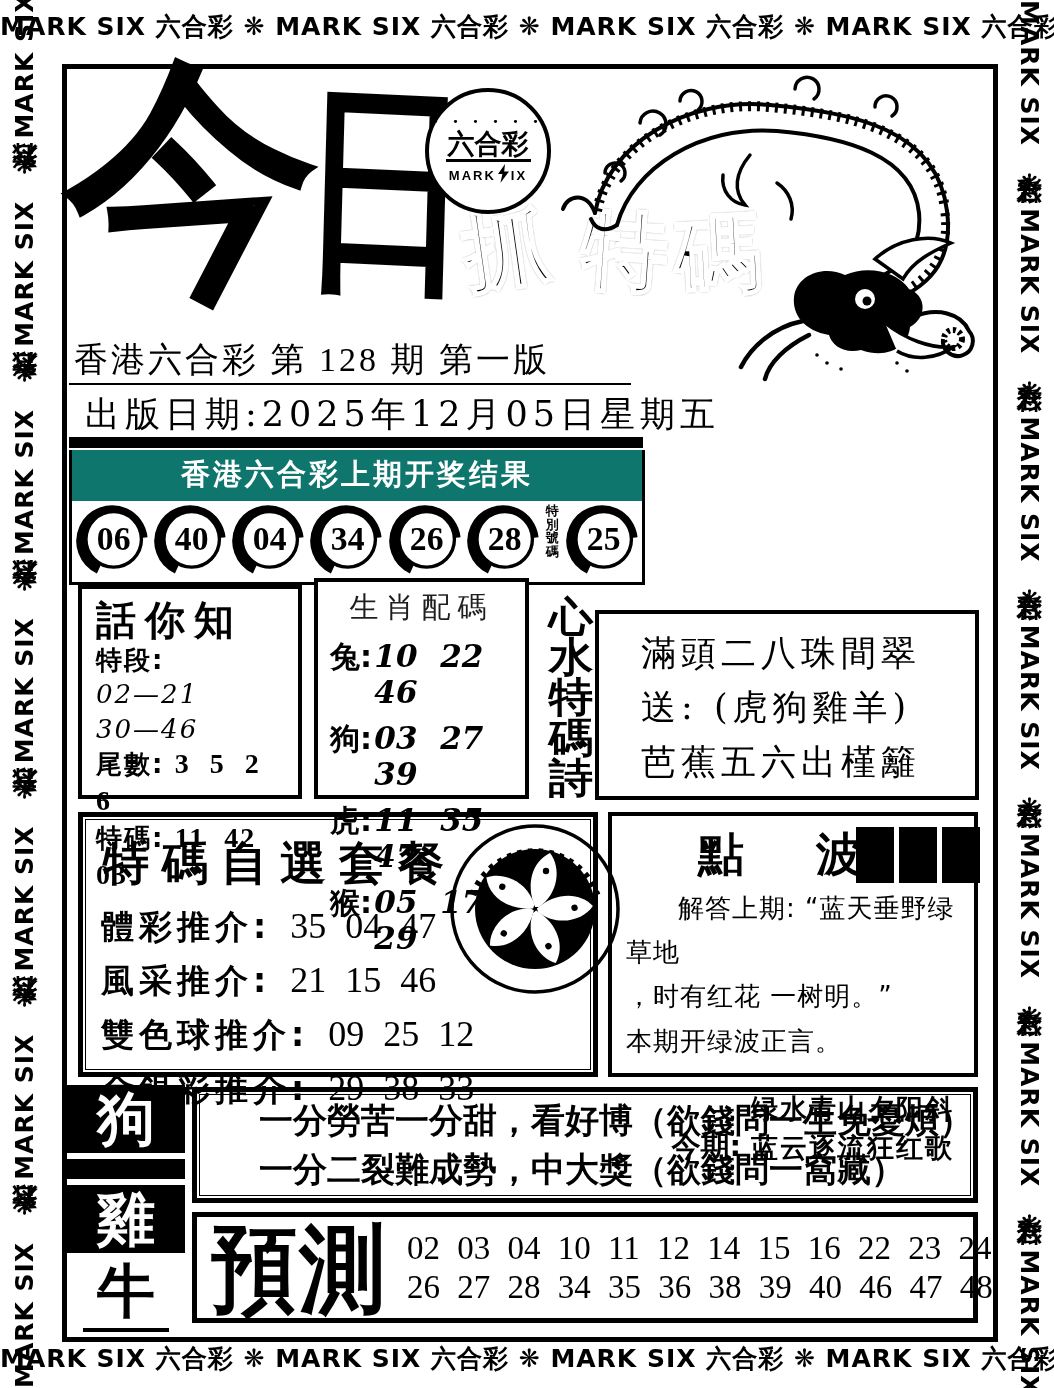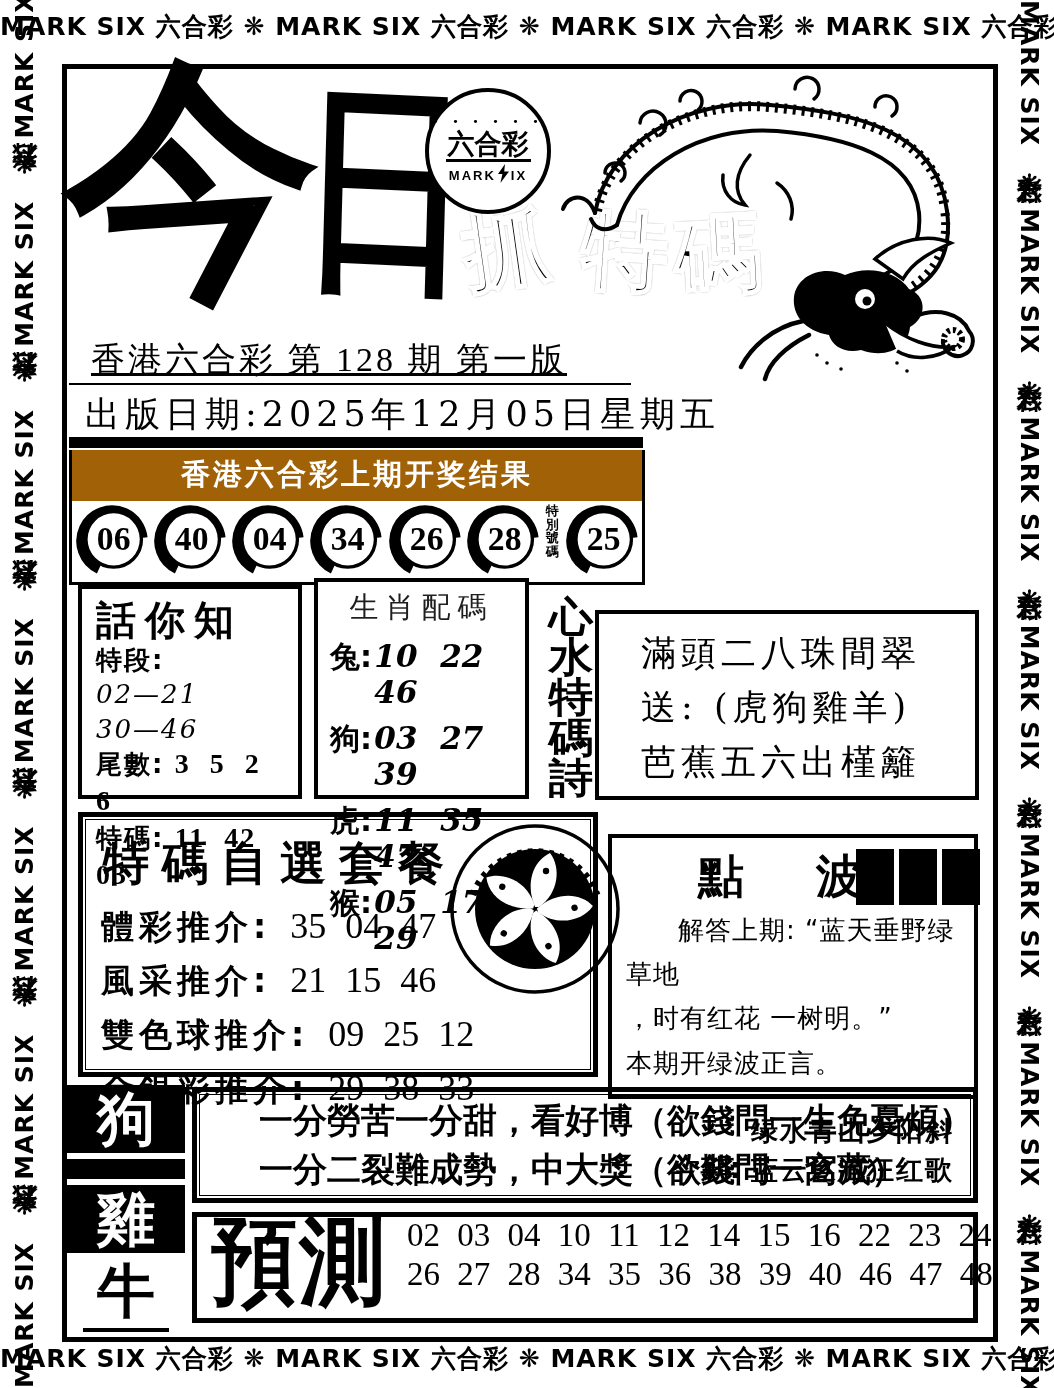--- a/index.html
+++ b/index.html
@@ -29,28 +29,28 @@
   .sub2{left:608px;top:142px;transform:rotate(-3deg);}
 
   .logo{left:358px;top:19px;width:118px;height:118px;border:4px solid #000;border-radius:50%;
         display:flex;flex-direction:column;align-items:center;justify-content:center;background:#fff;z-index:3;}
   .logo-dots{font-size:11px;letter-spacing:5px;line-height:1;margin-bottom:3px;}
   .logo-cn{font-size:27px;font-weight:900;border-bottom:3px solid #000;padding:0 2px 1px;line-height:1.05;}
   .logo-en{display:flex;align-items:center;gap:2px;font:900 13px "Liberation Sans",sans-serif;letter-spacing:2px;margin-top:2px;}
 
   .dragon{left:478px;top:-6px;width:440px;height:345px;z-index:1;}
 
-  .edition{left:24px;top:268px;font-family:"Liberation Serif",serif;font-size:34px;letter-spacing:3px;white-space:nowrap;text-decoration:underline;}
+  .edition{left:7px;top:268px;font-family:"Liberation Serif",serif;font-size:34px;letter-spacing:3px;white-space:nowrap;}
   .rule-thin{left:2px;top:314px;width:562px;height:2px;background:#000;}
   .publish{left:18px;top:322px;font-family:"DejaVu Serif",serif;font-size:35px;letter-spacing:5px;white-space:nowrap;}
   .rule-thick{left:2px;top:368px;width:574px;height:11px;background:#000;}
 
   
   .results{left:2px;top:381px;width:576px;border-left:3px solid #000;border-right:3px solid #000;border-bottom:3px solid #000;box-sizing:border-box;background:#fff;}
-  .results-header{background:#a16207;color:#fff;font-size:29px;font-weight:700;letter-spacing:3px;text-align:center;padding:5px 0 6px;}
+  .results-header{background:#0f766e;color:#fff;font-size:29px;font-weight:700;letter-spacing:3px;text-align:center;padding:5px 0 6px;}
   .balls-row{display:flex;justify-content:space-between;padding:3px 3px 4px;}
   .ball{width:74px;height:74px;flex:0 0 auto;}
   .ball svg{width:74px;height:74px;display:block;}
   .ball text{font:700 40px "Liberation Serif",serif;fill:#000;}
   .sp-label{width:17px;font-size:13px;font-weight:700;line-height:1.05;text-align:center;flex:0 0 auto;}
 
   
   .box{border:4px solid #000;box-sizing:border-box;background:#fff;}
   .tips{left:11px;top:516px;width:224px;height:214px;padding:8px 14px;}
   .tips-title{font-size:40px;font-weight:900;letter-spacing:9px;line-height:1.15;}
@@ -76,21 +76,21 @@
          padding:12px 18px;position:absolute;}
   .combo:after{content:"";position:absolute;inset:2px;border:1px solid #000;pointer-events:none;}
   .combo-title{font-size:46px;font-weight:900;letter-spacing:13px;margin:4px 0 10px 2px;}
   .combo-line{font-size:33px;margin-top:9px;white-space:nowrap;}
   .combo-label{font-weight:700;letter-spacing:5px;}
   .combo-nums{font-family:"Liberation Serif",serif;font-size:36px;word-spacing:10px;}
 
   .stamp{left:380px;top:752px;width:176px;height:176px;z-index:4;}
 
   
-  .dianbo{left:541px;top:765px;width:370px;height:265px;padding:8px 14px;}
+  .dianbo{left:541px;top:743px;width:370px;height:265px;padding:8px 14px;}
   .dianbo-titlerow{display:flex;align-items:center;margin-left:62px;height:62px;}
   .dianbo-tick{width:4px;height:44px;background:#000;margin-right:10px;}
   .dianbo-title{font-size:46px;font-weight:900;letter-spacing:28px;white-space:nowrap;}
   .redact{display:inline-flex;gap:5px;margin-left:-34px;vertical-align:6px;}
   .redact i{display:block;width:38px;height:56px;background:#000;}
   .dianbo-para{font-size:26px;line-height:1.7;letter-spacing:1px;}
   .dianbo-para.indent{text-indent:2em;}
   .dianbo-now{display:flex;justify-content:flex-end;align-items:center;gap:10px;margin-top:26px;padding-right:6px;}
   .dianbo-now-label{font-size:29px;font-weight:700;align-self:flex-end;}
   .dianbo-now-lines{font-size:27px;font-weight:700;line-height:1.45;letter-spacing:2px;text-align:left;}
@@ -106,21 +106,21 @@
   .zcol-underline{width:86px;height:4px;background:#000;margin:1px auto 0;}
 
   
   .couplet{left:125px;top:1018px;width:786px;height:116px;border:5px solid #000;box-sizing:border-box;
            display:flex;flex-direction:column;justify-content:center;padding-left:62px;position:absolute;}
   .couplet:after{content:"";position:absolute;inset:2px;border:1px solid #000;pointer-events:none;}
   .couplet-line{font-size:34px;font-weight:700;letter-spacing:0px;line-height:1.45;white-space:nowrap;}
 
   
   .predict{left:125px;top:1143px;width:786px;height:111px;border:5px solid #000;box-sizing:border-box;
-           display:flex;align-items:flex-start;}
+           display:flex;align-items:center;}
   .predict-title{font-size:86px;font-weight:900;letter-spacing:2px;line-height:1;margin-left:14px;
                  transform:scaleY(1.12);white-space:nowrap;}
   .predict-nums{margin-left:20px;display:flex;flex-direction:column;gap:2px;}
   .predict-row{font-family:"Liberation Serif",serif;font-size:33px;word-spacing:9px;white-space:nowrap;}
 </style>
 </head>
 <body>
 
 <div class="page">
 

